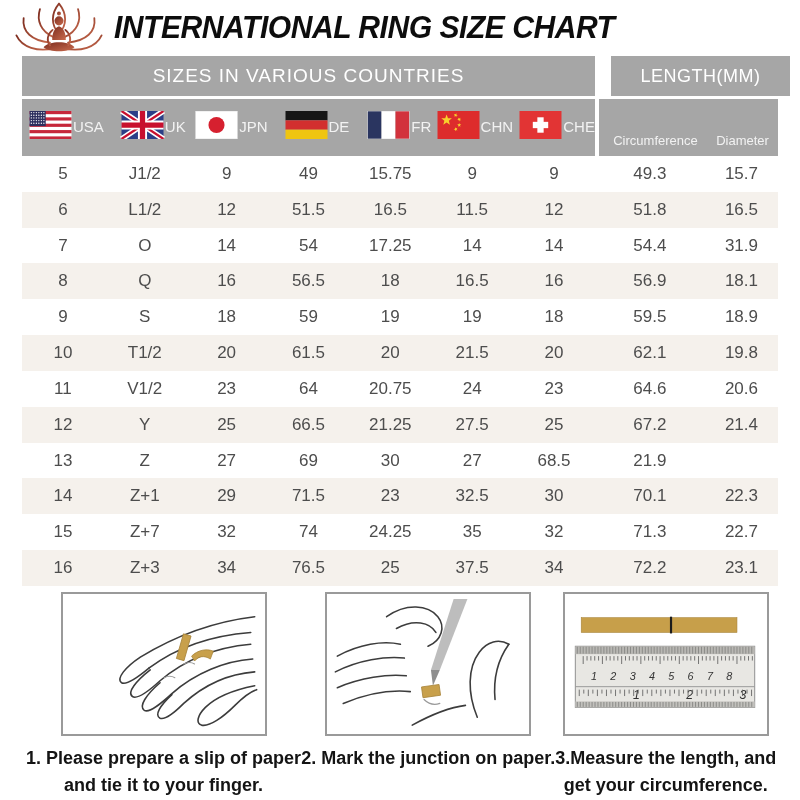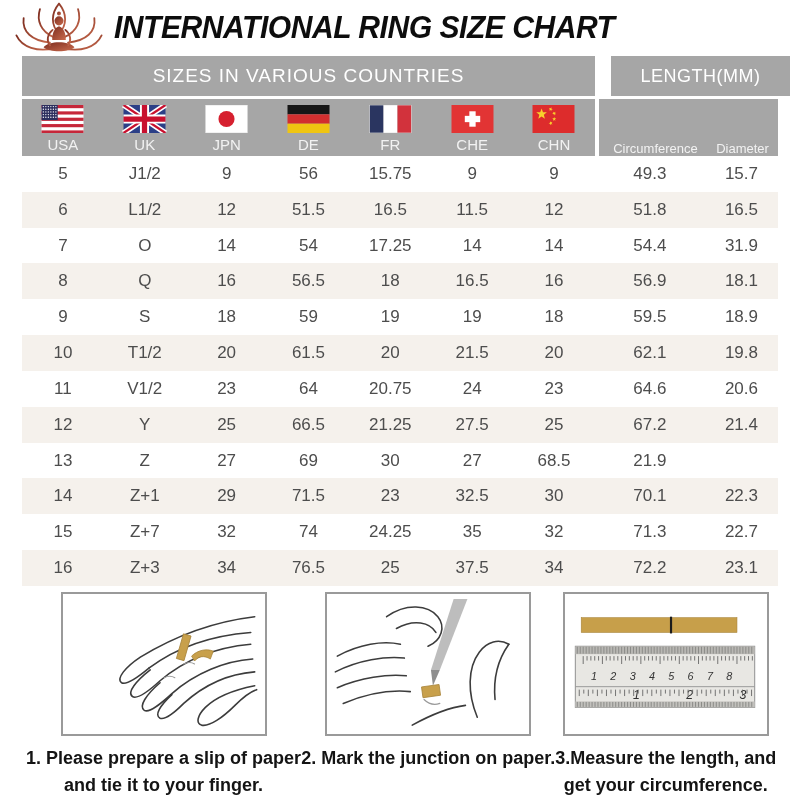--- a/index.html
+++ b/index.html
@@ -16,25 +16,25 @@
 
   
   .tbl { margin-left:22px; width:756px; }
   .grow { display:grid; grid-template-columns:573px 179px; column-gap:16px; height:40px; margin-bottom:3px; }
   .gcell { background:#a6a6a6; color:#fff; display:flex; align-items:center; justify-content:center;
            font-size:19px; letter-spacing:1px; }
   .gcell.glen { font-size:18px; letter-spacing:0.5px; }
 
   .chrow { display:grid; grid-template-columns:573px 179px; column-gap:4px; height:57px; }
   .countries { background:#a6a6a6; display:grid; grid-template-columns:repeat(7,81.85px); }
-  .ccell { display:flex; flex-direction:column; align-items:center; justify-content:flex-end; padding-bottom:3px; }
+  .ccell { display:flex; flex-direction:row; align-items:center; justify-content:flex-end; padding-bottom:3px; }
   .flag { width:45px; height:28px; display:block; margin-bottom:3px; }
   .flag svg { width:45px; height:28px; display:block; }
   .ccode { color:#f2f2f2; font-size:15px; }
-  .lenlabels { background:#a6a6a6; display:flex; align-items:flex-end; justify-content:center; }
+  .lenlabels { background:#a6a6a6; display:flex; align-items:flex-end; justify-content:center; padding-bottom:8px; }
   .lenlab { color:#f2f2f2; font-size:13px; text-align:center; }
   .lenlab.circ { width:108px; }
   .lenlab.diam { width:66px; }
 
   .tbody {}
   .trow { display:grid; grid-template-columns:repeat(7,81.85px) 110px 73.05px; height:35.83px; background:#fff; }
   .trow.alt { background:#f5f1ec; }
   .tcell { display:flex; align-items:center; justify-content:center; font-size:17px; color:#4d4d4d; }
 
   
@@ -174,52 +174,52 @@
                 <rect x="20" width="20" height="40" fill="#fff"></rect>
                 <rect x="40" width="20" height="40" fill="#d2323c"></rect>
                 <rect width="60" height="40" fill="none" stroke="#d8d8d8" stroke-width="1"></rect>
               </svg>
             </span>
             <span class="ccode">FR</span>
           </div>
           <div class="ccell">
             <span class="flag">
               <svg viewBox="0 0 60 40">
-                <rect width="60" height="40" fill="#e23434"></rect>
-                <rect x="25.5" y="9" width="9" height="22" fill="#fff"></rect>
-                <rect x="19" y="15.5" width="22" height="9" fill="#fff"></rect>
-              </svg>
-            </span>
-            <span class="ccode">CHE</span>
-          </div>
-          <div class="ccell">
-            <span class="flag">
-              <svg viewBox="0 0 60 40">
                 <rect width="60" height="40" fill="#dd2c2c"></rect>
                 <polygon points="13.0,5.0 15.0,10.3 20.6,10.5 16.2,14.0 17.7,19.5 13.0,16.4 8.3,19.5 9.8,14.0 5.4,10.5 11.0,10.3" fill="#f8d12c"></polygon>
                 <polygon points="27.0,3.2 27.0,5.3 29.0,6.1 27.0,6.8 26.8,8.9 25.6,7.2 23.5,7.7 24.7,6.0 23.6,4.2 25.7,4.8" fill="#f8d12c"></polygon>
                 <polygon points="32.9,9.7 32.2,11.7 33.8,13.1 31.7,13.1 30.8,15.0 30.2,13.0 28.1,12.7 29.8,11.5 29.4,9.5 31.1,10.7" fill="#f8d12c"></polygon>
                 <polygon points="31.0,17.0 31.7,19.0 33.9,19.1 32.2,20.4 32.8,22.4 31.0,21.3 29.2,22.4 29.8,20.4 28.1,19.1 30.3,19.0" fill="#f8d12c"></polygon>
                 <polygon points="25.0,23.2 26.3,24.8 28.4,24.2 27.3,26.0 28.5,27.7 26.4,27.2 25.2,28.9 25.0,26.8 23.0,26.1 25.0,25.3" fill="#f8d12c"></polygon>
               </svg>
             </span>
             <span class="ccode">CHN</span>
           </div>
+          <div class="ccell">
+            <span class="flag">
+              <svg viewBox="0 0 60 40">
+                <rect width="60" height="40" fill="#e23434"></rect>
+                <rect x="25.5" y="9" width="9" height="22" fill="#fff"></rect>
+                <rect x="19" y="15.5" width="22" height="9" fill="#fff"></rect>
+              </svg>
+            </span>
+            <span class="ccode">CHE</span>
+          </div>
         </div>
       <div class="lenlabels" id="lenCells">
           <span class="lenlab circ">Circumference</span>
           <span class="lenlab diam">Diameter</span>
         </div>
     </div>
     <div class="tbody" id="tbody">
         <div class="trow">
           <div class="tcell">5</div>
           <div class="tcell">J1/2</div>
           <div class="tcell">9</div>
-          <div class="tcell">56</div>
+          <div class="tcell">49</div>
           <div class="tcell">15.75</div>
           <div class="tcell">9</div>
           <div class="tcell">9</div>
           <div class="tcell">49.3</div>
           <div class="tcell">15.7</div>
         </div>
         <div class="trow alt">
           <div class="tcell">6</div>
           <div class="tcell">L1/2</div>
           <div class="tcell">12</div>

